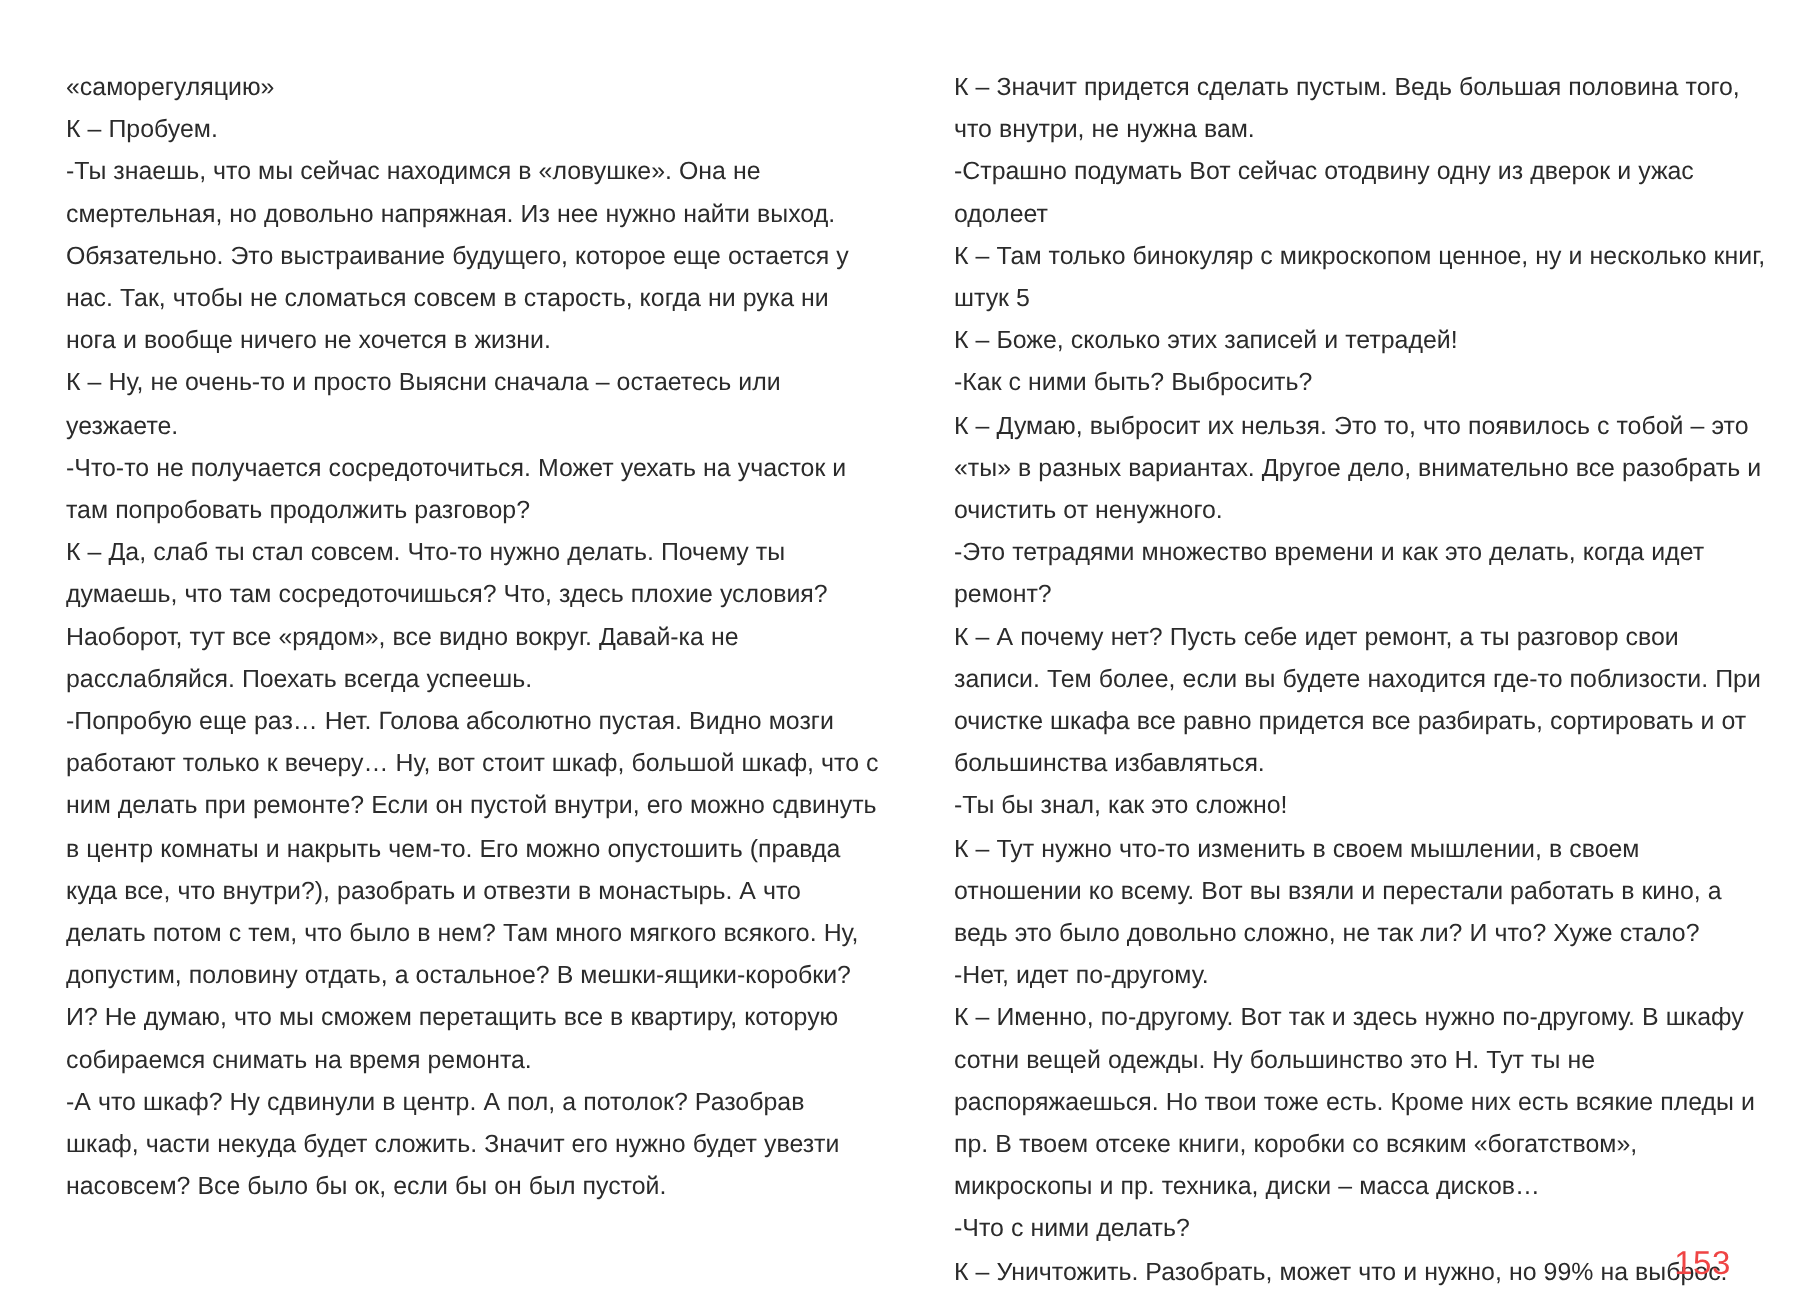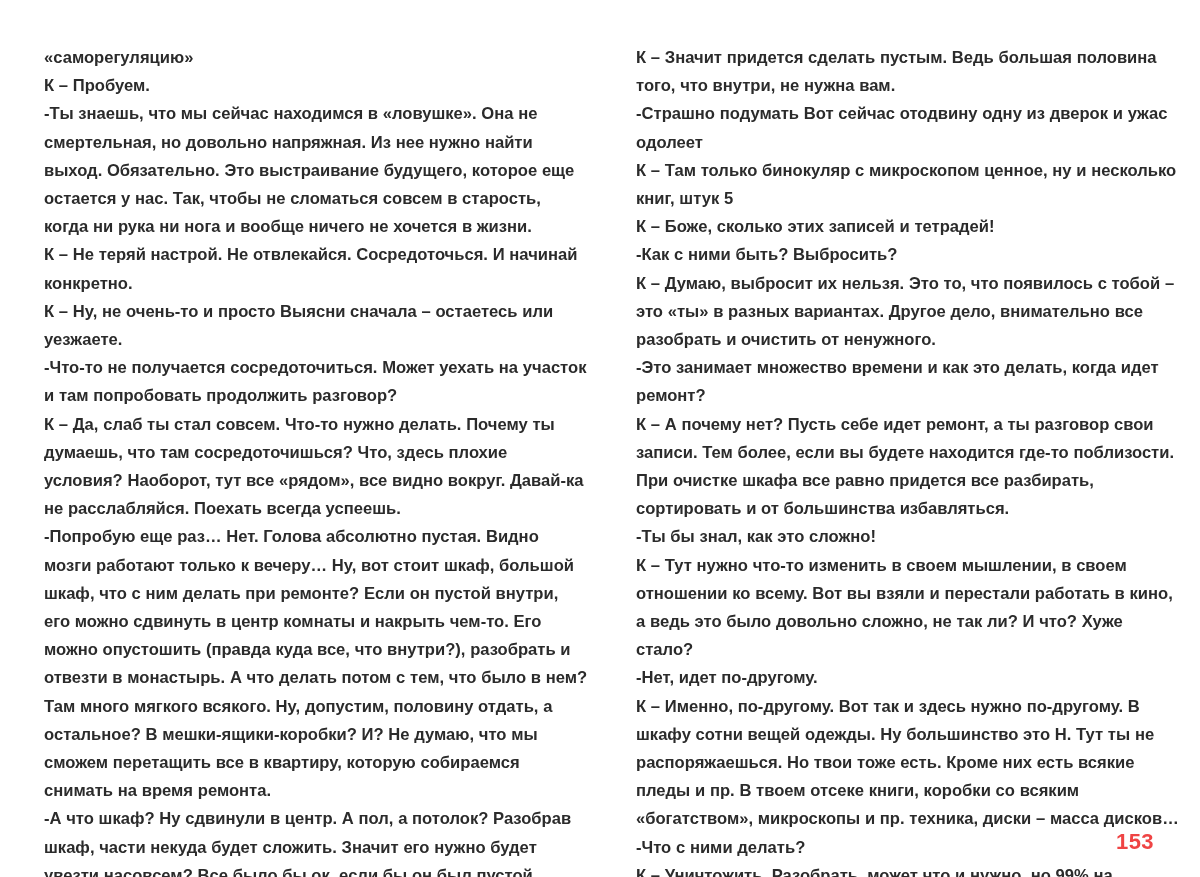--- a/index.html
+++ b/index.html
@@ -9,21 +9,20 @@
     background: #ffffff;
   }
   .page {
     position: relative;
     width: 1200px;
     height: 877px;
     background: #ffffff;
     box-sizing: border-box;
     overflow: hidden;
     font-family: "Liberation Sans", "DejaVu Sans", sans-serif;
-    font-weight: bold;
   }
   .columns {
     position: absolute;
     top: 44px;
     left: 44px;
     width: 1112px;
     display: flex;
     gap: 24px;
   }
   .column {
@@ -58,36 +57,35 @@
 <body>
 
 <div class="page">
 
   <div class="columns">
 
     <div class="column column-left">
       <p class="para">«саморегуляцию»</p>
       <p class="para">К – Пробуем.</p>
       <p class="para">-Ты знаешь, что мы сейчас находимся в «ловушке». Она не смертельная, но довольно напряжная. Из нее нужно найти выход. Обязательно. Это выстраивание будущего, которое еще остается у нас. Так, чтобы не сломаться совсем в старость, когда ни рука ни нога и вообще ничего не хочется в жизни.</p>
-      <p class="para">К – Не теряй настрой. Не отвлекайся. Сосредоточься. И начинай конкретно.</p>
       <p class="para">К – Ну, не очень-то и просто  Выясни сначала – остаетесь или уезжаете.</p>
       <p class="para">-Что-то не получается сосредоточиться. Может уехать на участок и там попробовать продолжить разговор?</p>
       <p class="para">К – Да, слаб ты стал совсем. Что-то нужно делать. Почему ты думаешь, что там сосредоточишься? Что, здесь плохие условия? Наоборот, тут все «рядом», все видно вокруг. Давай-ка не расслабляйся. Поехать всегда успеешь.</p>
       <p class="para">-Попробую еще раз… Нет. Голова абсолютно пустая. Видно мозги работают только к вечеру… Ну, вот стоит шкаф, большой шкаф, что с ним делать при ремонте? Если он пустой внутри, его можно сдвинуть в центр комнаты и накрыть чем-то. Его можно опустошить (правда куда все, что внутри?), разобрать и отвезти в монастырь. А что делать потом с тем, что было в нем? Там много мягкого всякого. Ну, допустим, половину отдать, а остальное? В мешки-ящики-коробки? И? Не думаю, что мы сможем перетащить все в квартиру, которую собираемся снимать на время ремонта.</p>
       <p class="para">-А что шкаф? Ну сдвинули в центр. А пол, а потолок? Разобрав шкаф, части некуда будет сложить. Значит его нужно будет увезти насовсем? Все было бы ок, если бы он был пустой.</p>
     </div>
 
     <div class="column column-right">
       <p class="para">К – Значит придется сделать пустым. Ведь большая половина того, что внутри, не нужна вам.</p>
       <p class="para">-Страшно подумать  Вот сейчас отодвину одну из дверок и ужас одолеет</p>
       <p class="para">К – Там только бинокуляр с микроскопом ценное, ну и несколько книг, штук 5</p>
       <p class="para">К – Боже, сколько этих записей и тетрадей!</p>
       <p class="para">-Как с ними быть? Выбросить?</p>
       <p class="para">К – Думаю, выбросит их нельзя. Это то, что появилось с тобой – это «ты» в разных вариантах.  Другое дело, внимательно все разобрать и очистить от ненужного.</p>
-      <p class="para">-Это занимает множество времени и как это делать, когда идет ремонт?</p>
+      <p class="para">-Это тетрадями множество времени и как это делать, когда идет ремонт?</p>
       <p class="para">К – А почему нет? Пусть себе идет ремонт, а ты разговор свои записи. Тем более, если вы будете находится где-то поблизости. При очистке шкафа все равно придется все разбирать, сортировать и от большинства избавляться.</p>
       <p class="para">-Ты бы знал, как это сложно!</p>
       <p class="para">К – Тут нужно что-то изменить в своем мышлении, в своем отношении ко всему. Вот вы взяли и перестали работать в кино, а ведь это было довольно сложно, не так ли? И что? Хуже стало?</p>
       <p class="para">-Нет, идет по-другому.</p>
       <p class="para">К – Именно, по-другому. Вот так и здесь нужно по-другому. В шкафу сотни вещей одежды. Ну большинство это Н. Тут ты не распоряжаешься. Но твои тоже есть. Кроме них есть всякие пледы и пр. В твоем отсеке книги, коробки со всяким «богатством», микроскопы и пр. техника, диски – масса дисков…</p>
       <p class="para">-Что с ними делать?</p>
       <p class="para">К – Уничтожить. Разобрать, может что и нужно, но 99% на выброс.</p>
 
     </div>
 

